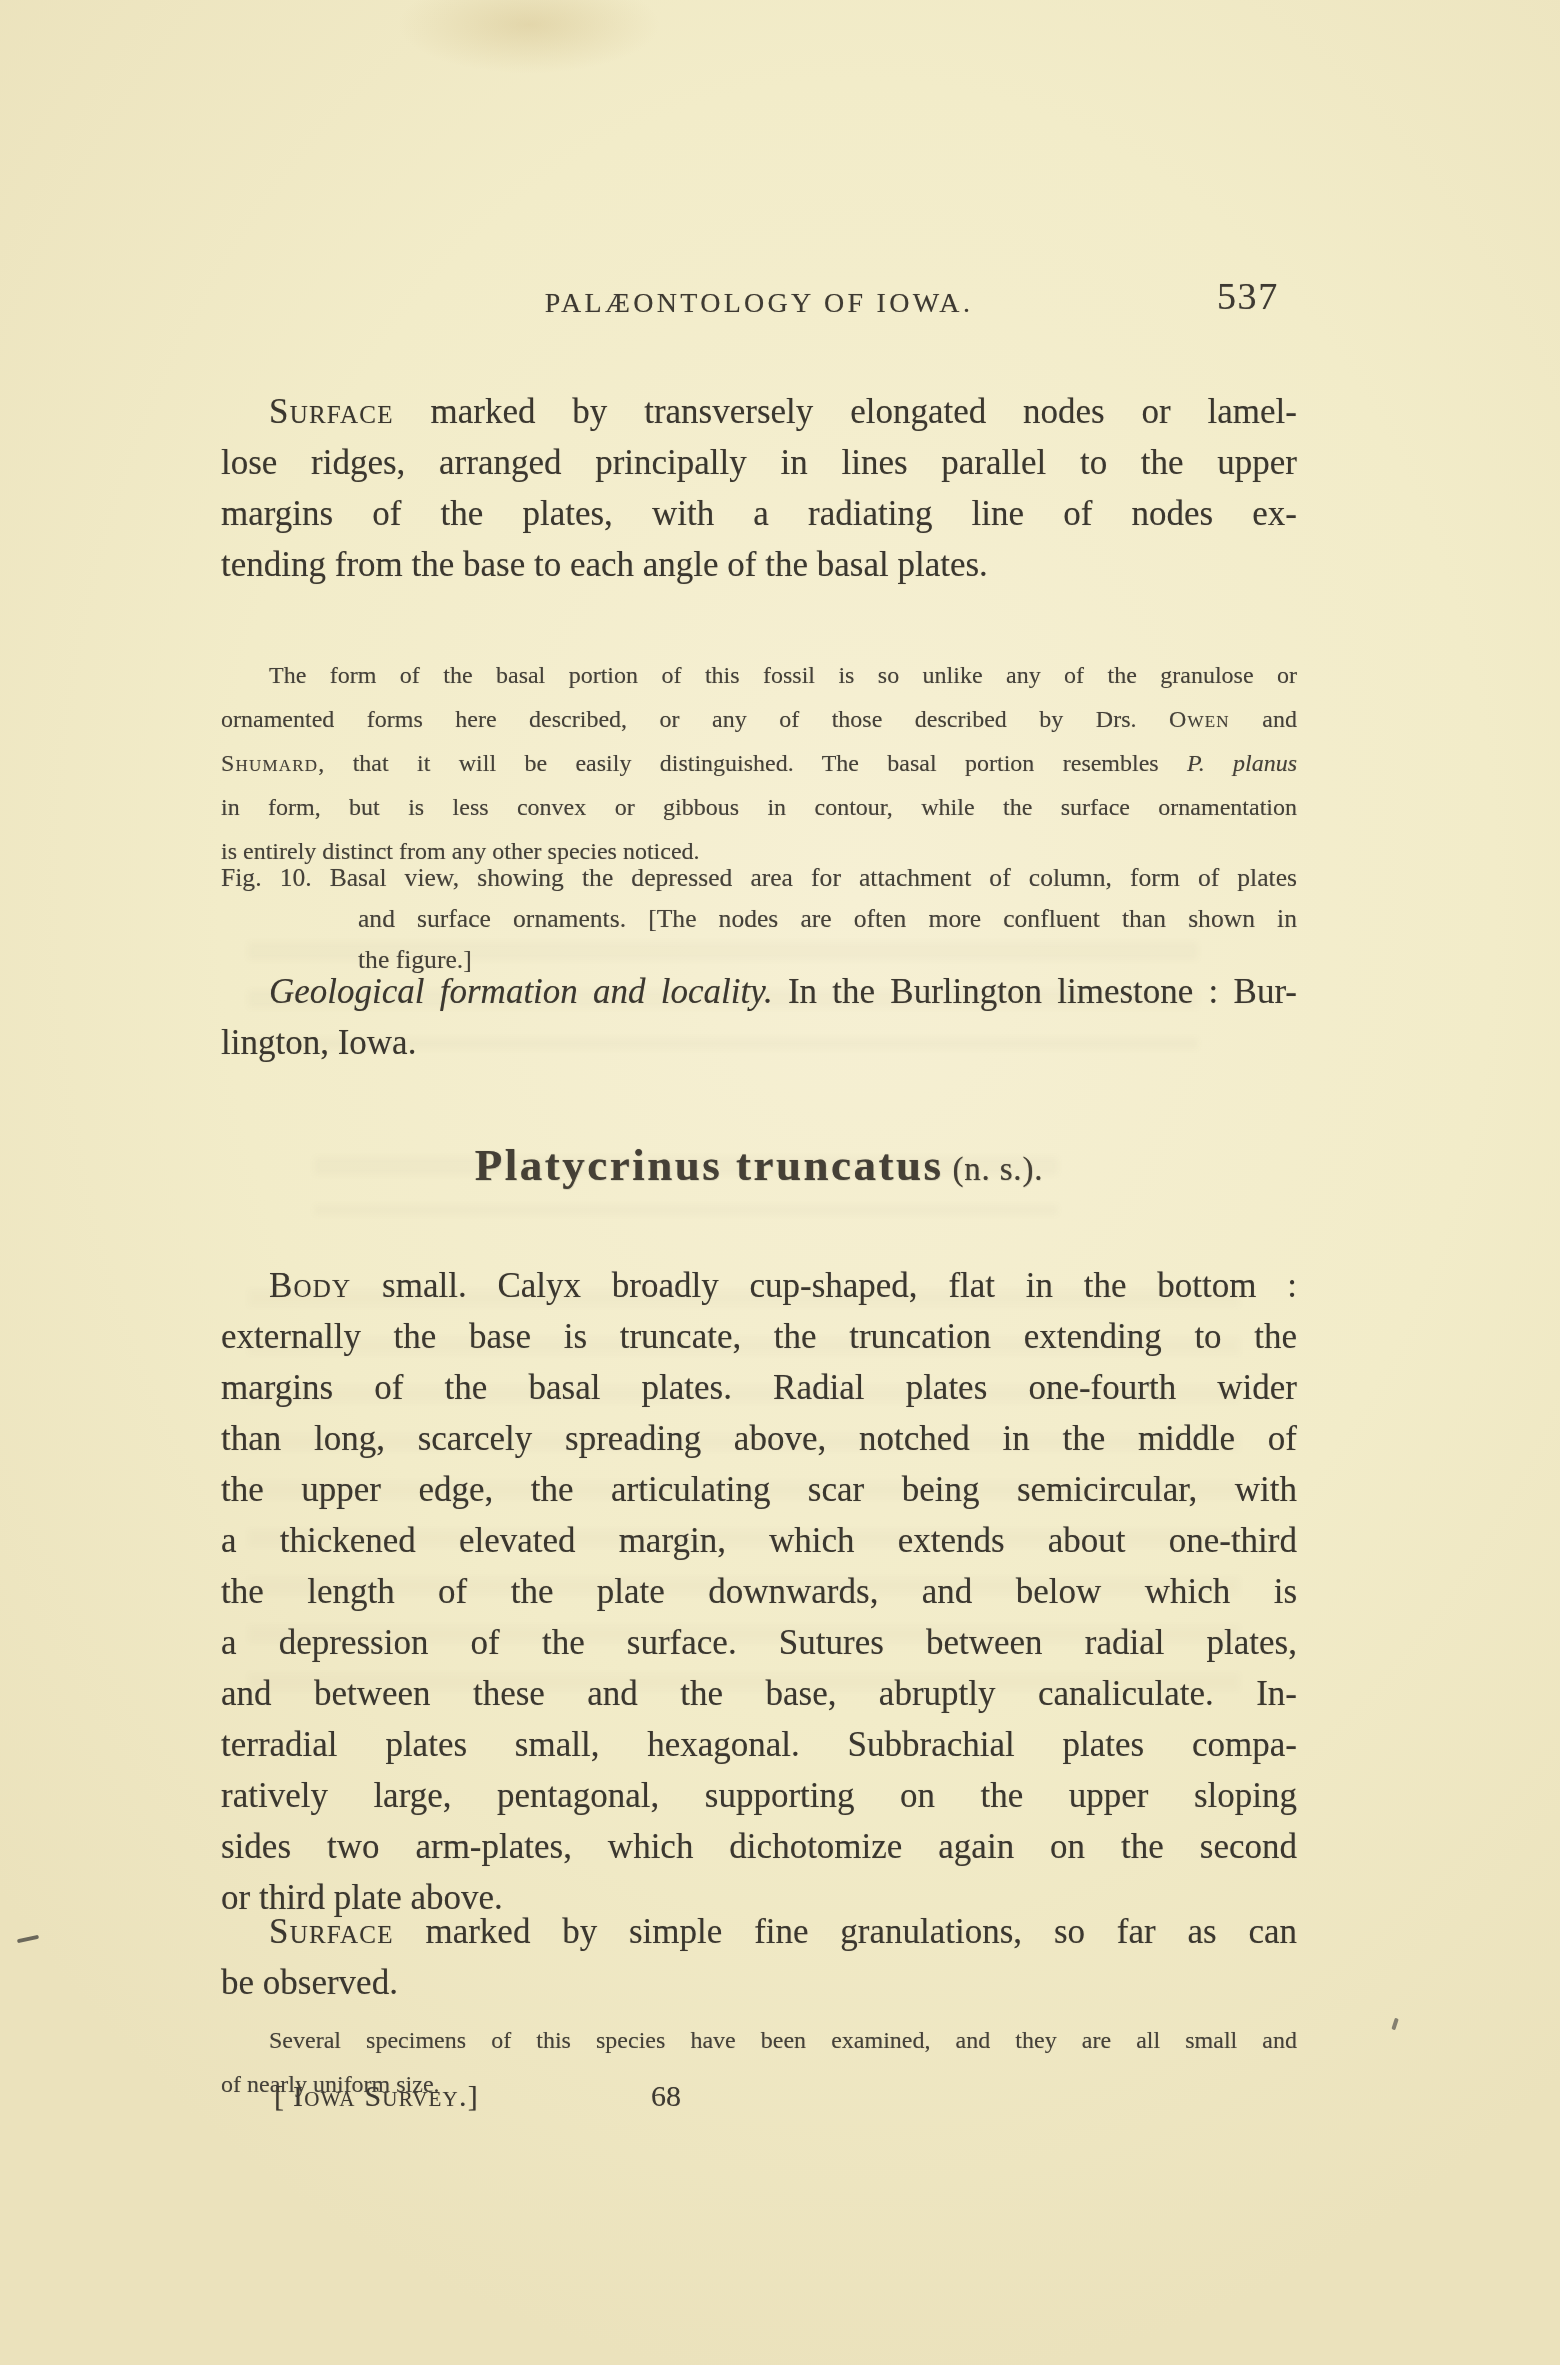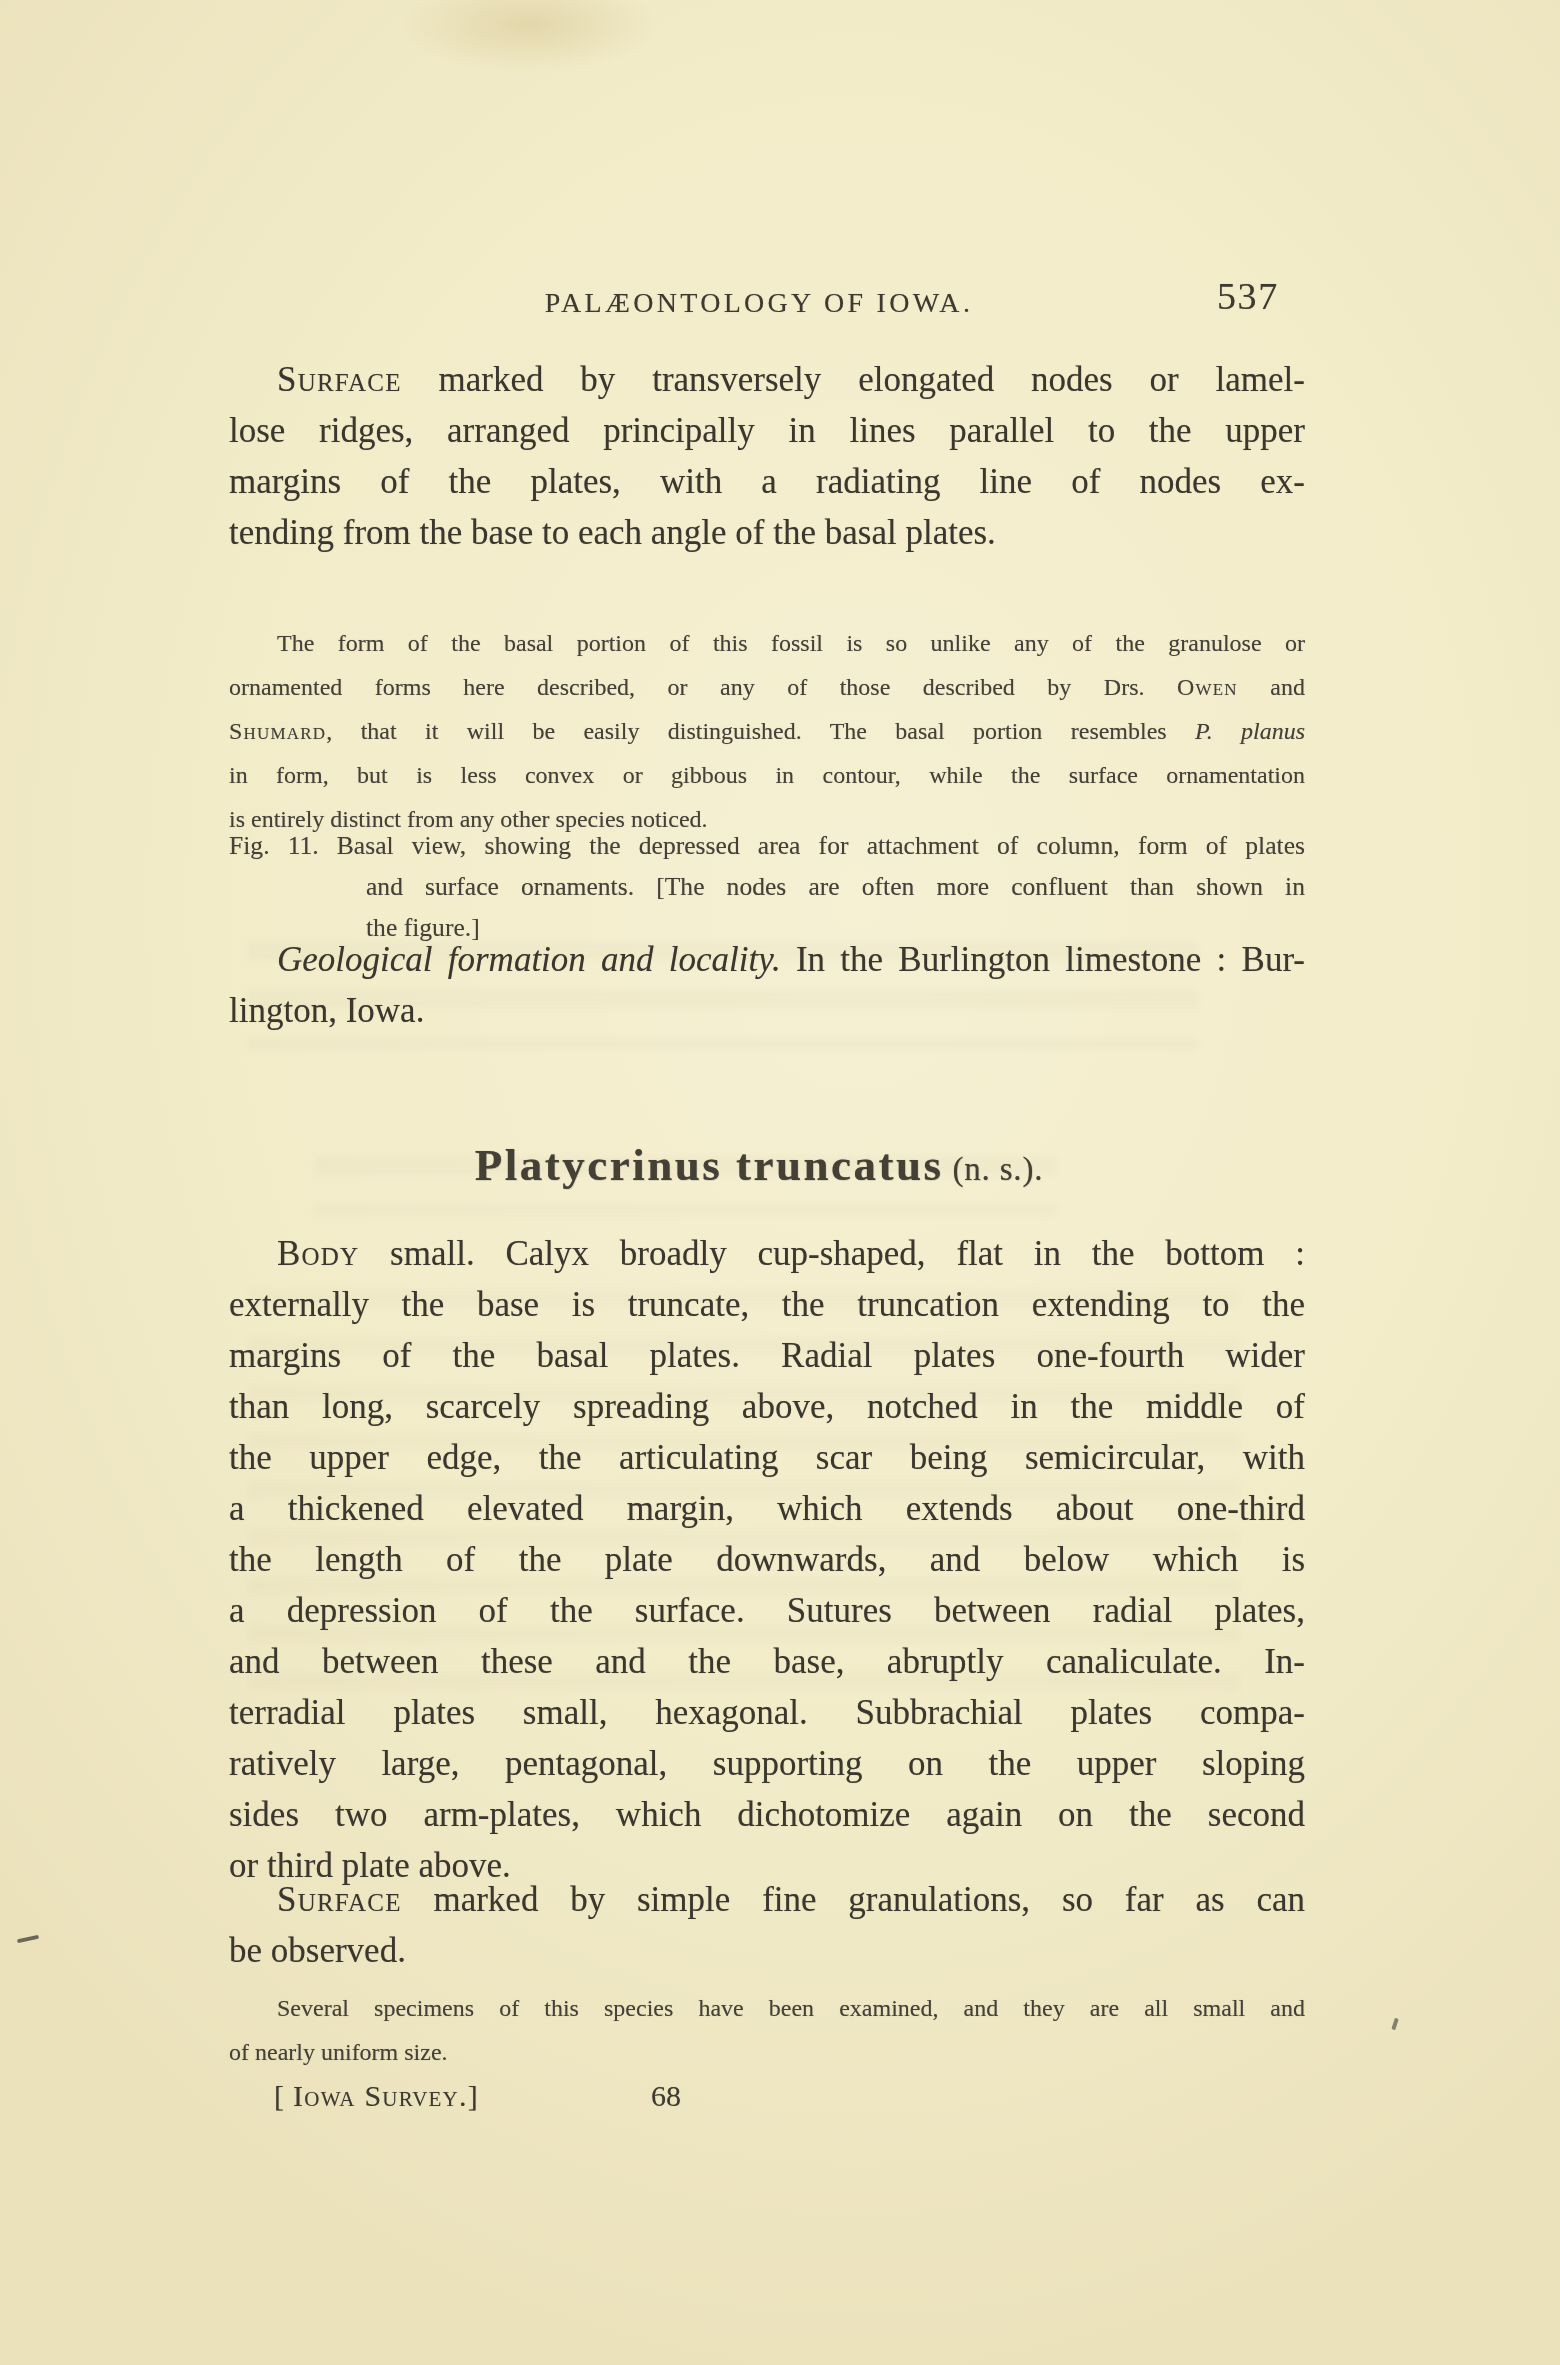--- a/index.html
+++ b/index.html
@@ -41,21 +41,21 @@
   .runhead {
     display: block; text-align: center; font-size: 28px; line-height: 50px;
     letter-spacing: 3.3px; color: #3e3a32;
     text-shadow: 0 0 0.8px rgba(62,58,50,0.4);
   }
   .pagenum {
     position: absolute; right: 18px; top: -6.6px; font-size: 38px; line-height: 50px;
     letter-spacing: 1.7px; color: #3e3a32; text-shadow: 0 0 0.8px rgba(62,58,50,0.4);
   }
 
-  .block { position: absolute; left: 8px; width: 100%; }
+  .block { position: absolute; left: 0; width: 100%; margin-top: 32px; }
   .line {
     display: block; white-space: normal;
     text-shadow: 0 0 0.8px rgba(59,55,47,0.38);
   }
   .body-line { font-size: 35px; line-height: 51px; color: #3b372f; }
   .fine-line { font-size: 24px; line-height: 44px; color: #454139; }
   .cap-line  { font-size: 25.6px; line-height: 41px; color: #454139; }
 
   .j  { text-align: justify; text-align-last: justify; }
   .ind { text-indent: 48px; }
@@ -106,21 +106,21 @@
 
     <div class="block" style="top:621px;">
       <div class="line fine-line ind j">The form of the basal portion of this fossil is so unlike any of the granulose or</div>
       <div class="line fine-line j"><span>ornamented forms here described, or any of those described by Drs. </span><span class="sc">Owen</span><span> and</span></div>
       <div class="line fine-line j"><span class="sc">Shumard</span><span>, that it will be easily distinguished. The basal portion resembles </span><span class="it">P. planus</span></div>
       <div class="line fine-line j">in form, but is less convex or gibbous in contour, while the surface ornamentation</div>
       <div class="line fine-line">is entirely distinct from any other species noticed.</div>
     </div>
 
     <div class="block" style="top:825px;">
-      <div class="line cap-line j"><span class="figlabel">Fig. 11.</span><span>Basal view, showing the depressed area for attachment of column, form of plates</span></div>
+      <div class="line cap-line j"><span class="figlabel">Fig. 10.</span><span>Basal view, showing the depressed area for attachment of column, form of plates</span></div>
       <div class="line cap-line hang j">and surface ornaments. [The nodes are often more confluent than shown in</div>
       <div class="line cap-line hang">the figure.]</div>
     </div>
 
     <div class="block" style="top:934px;">
       <div class="line body-line ind j"><span class="it">Geological formation and locality.</span><span> In the Burlington limestone : Bur-</span></div>
       <div class="line body-line">lington, Iowa.</div>
     </div>
 
     <div class="heading-row">

